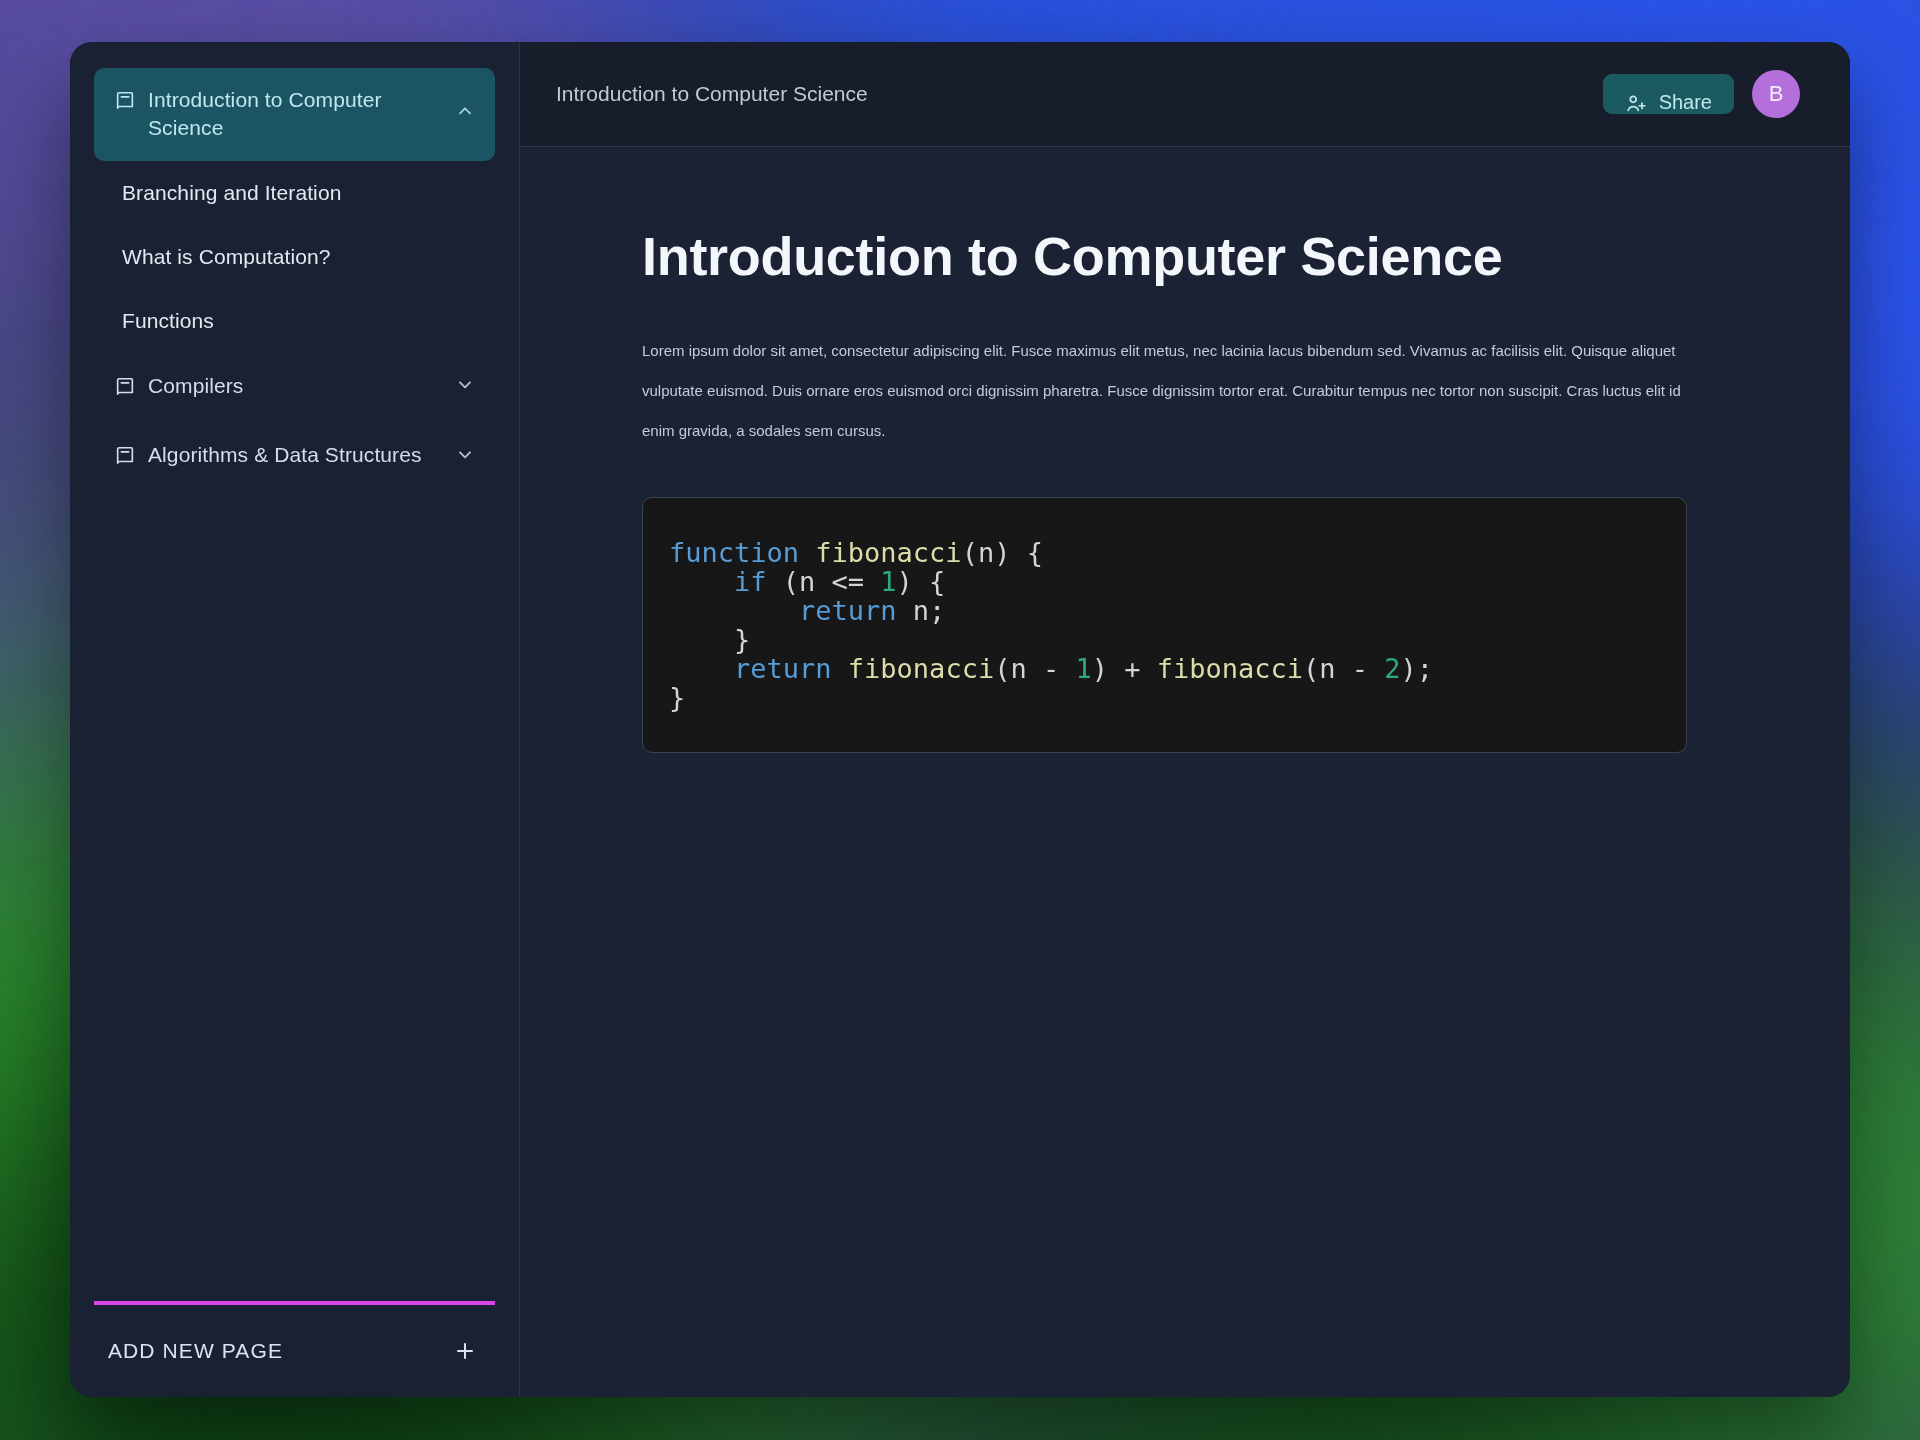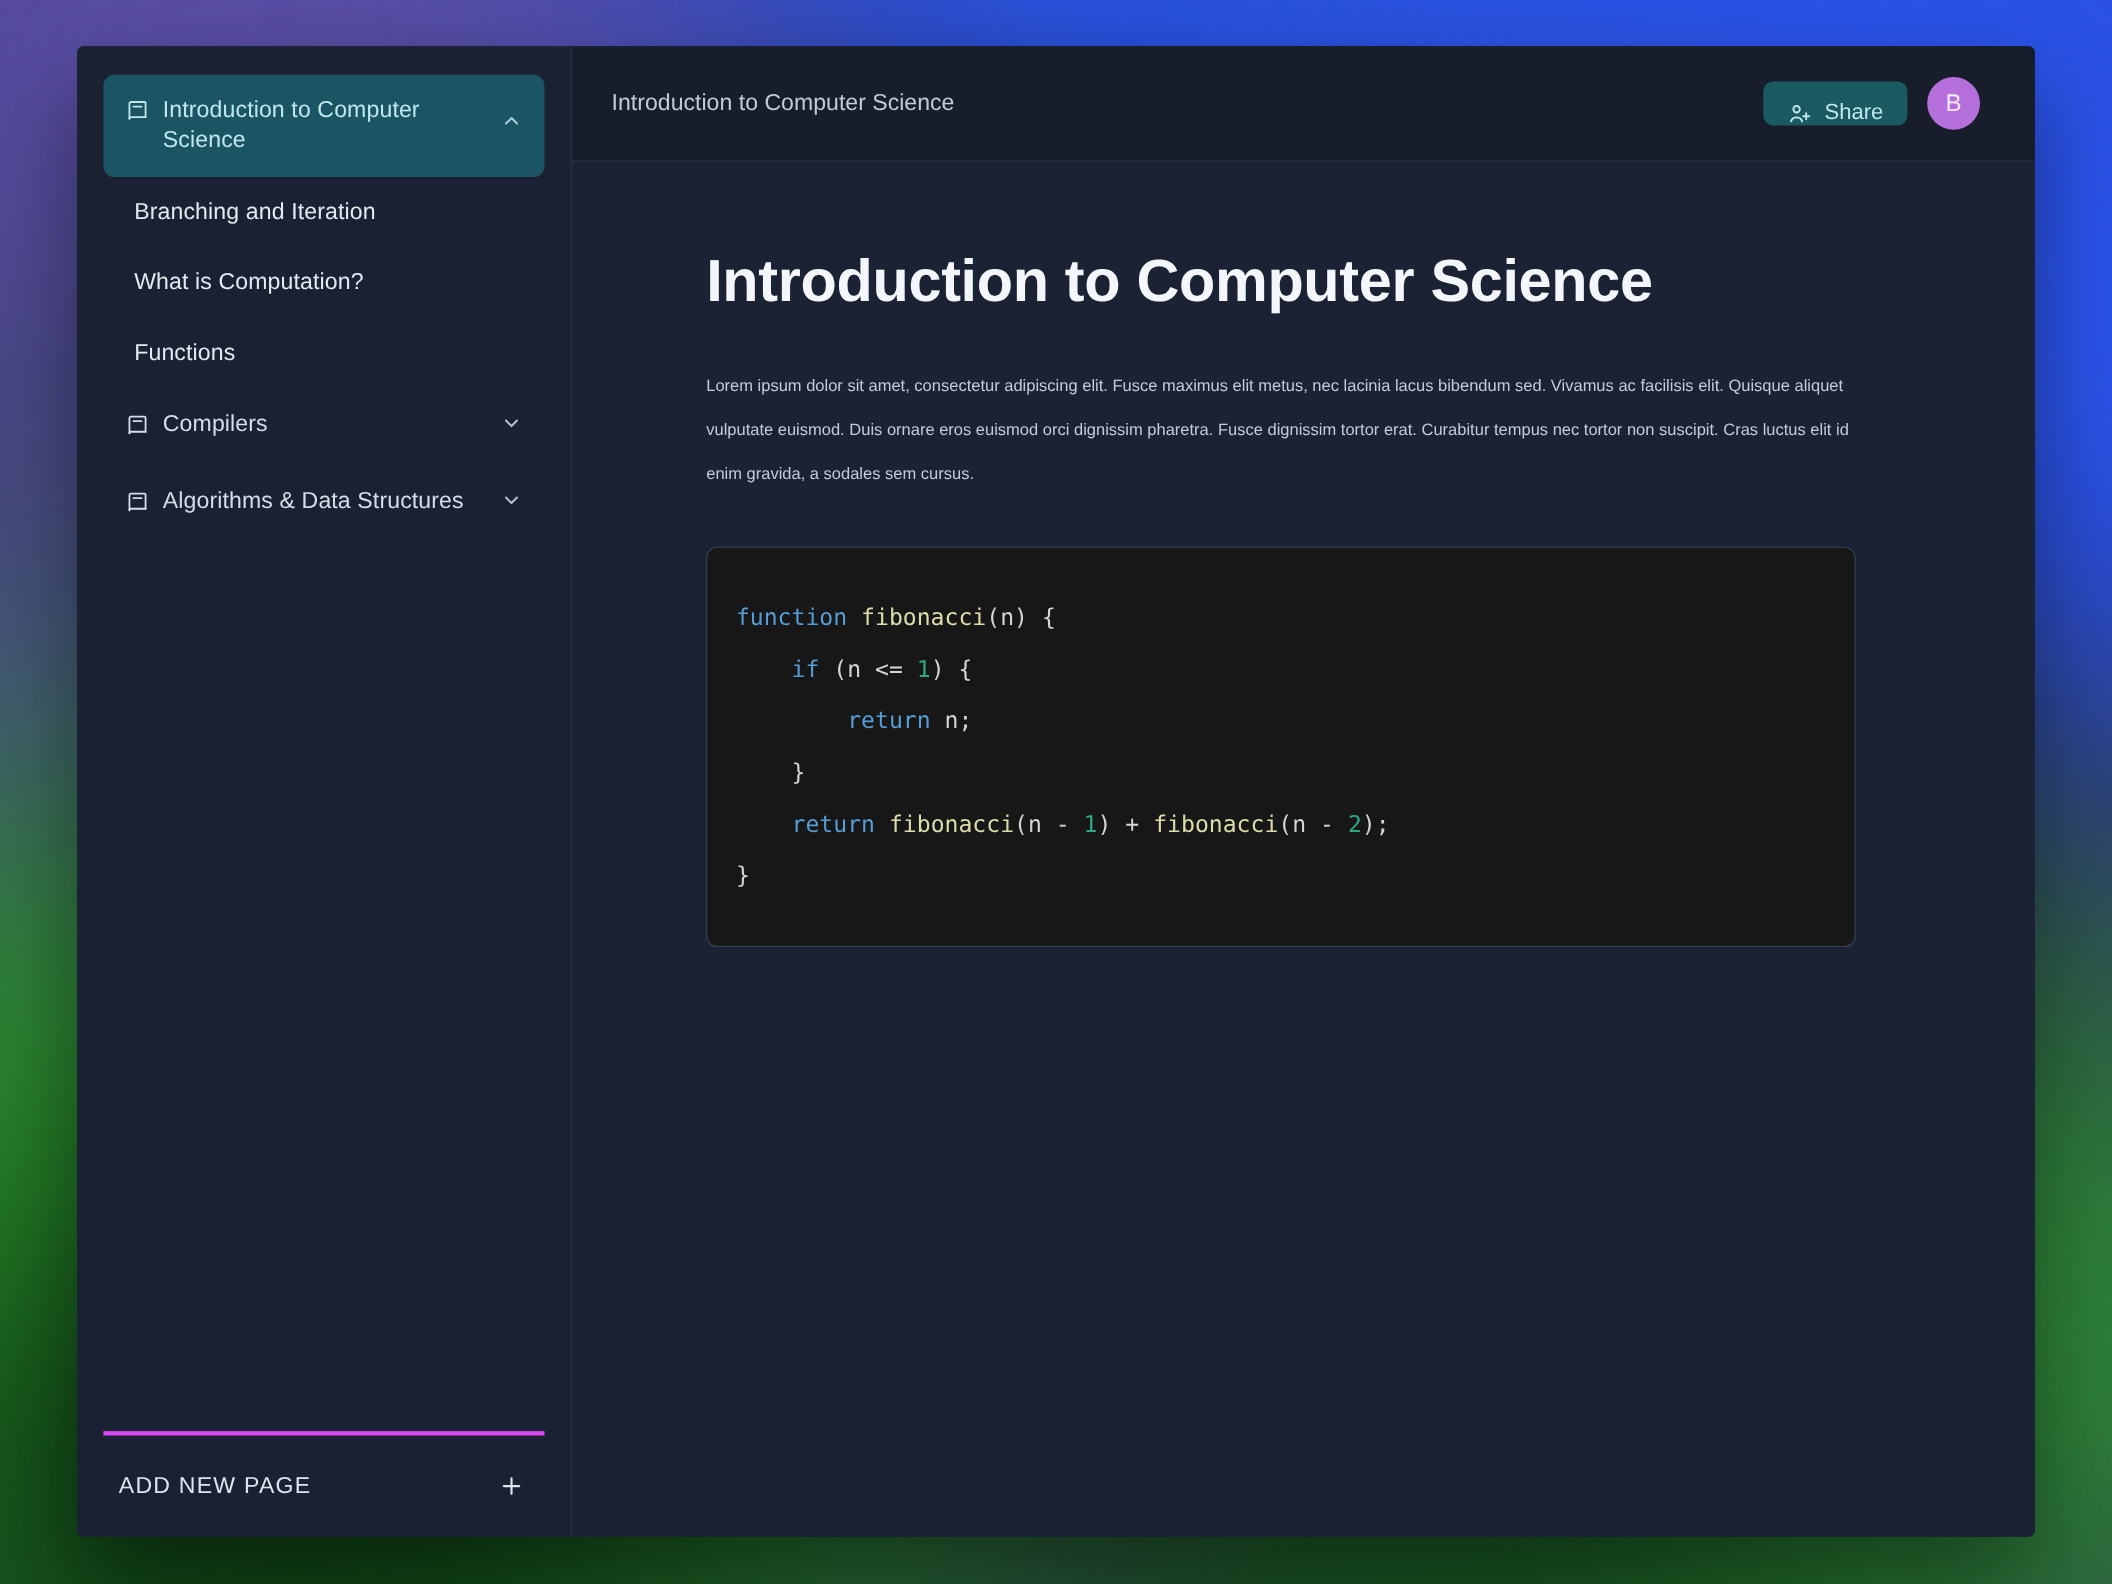--- a/index.html
+++ b/index.html
@@ -34,21 +34,21 @@
   .b-dgreen2 { width: 700px;  height: 520px;  left: 980px;  top: 1180px; background: #14501b; }
 
   
   #app-window {
     position: absolute;
     left: 70px;
     top: 42px;
     width: 1780px;
     height: 1355px;
     background: #1b2233;
-    border-radius: 6px;
+    border-radius: 22px;
     box-shadow: 0 40px 90px rgba(0,0,0,.45);
     display: flex;
     overflow: hidden;
   }
 
   
   #sidebar {
     width: 450px;
     flex: 0 0 450px;
     background: #1a2132;
@@ -174,22 +174,22 @@
     line-height: 40px;
     margin-bottom: 46px;
   }
 
   #code-block {
     background: #171717;
     border: 1px solid #3a4354;
     border-radius: 10px;
     padding: 40px 28px 40px 26px;
     font-family: "DejaVu Sans Mono", "Liberation Mono", monospace;
-    font-size: 21px;
-    line-height: 47px;
+    font-size: 27px;
+    line-height: 29px;
     white-space: pre;
     color: #d6d6d6;
     overflow: hidden;
   }
   .tok-kw  { color: #569cd6; }
   .tok-fn  { color: #dcdcaa; }
   .tok-num { color: #2ea884; }
   .tok-pl  { color: #d4d4d4; }
 </style>
 </head>

